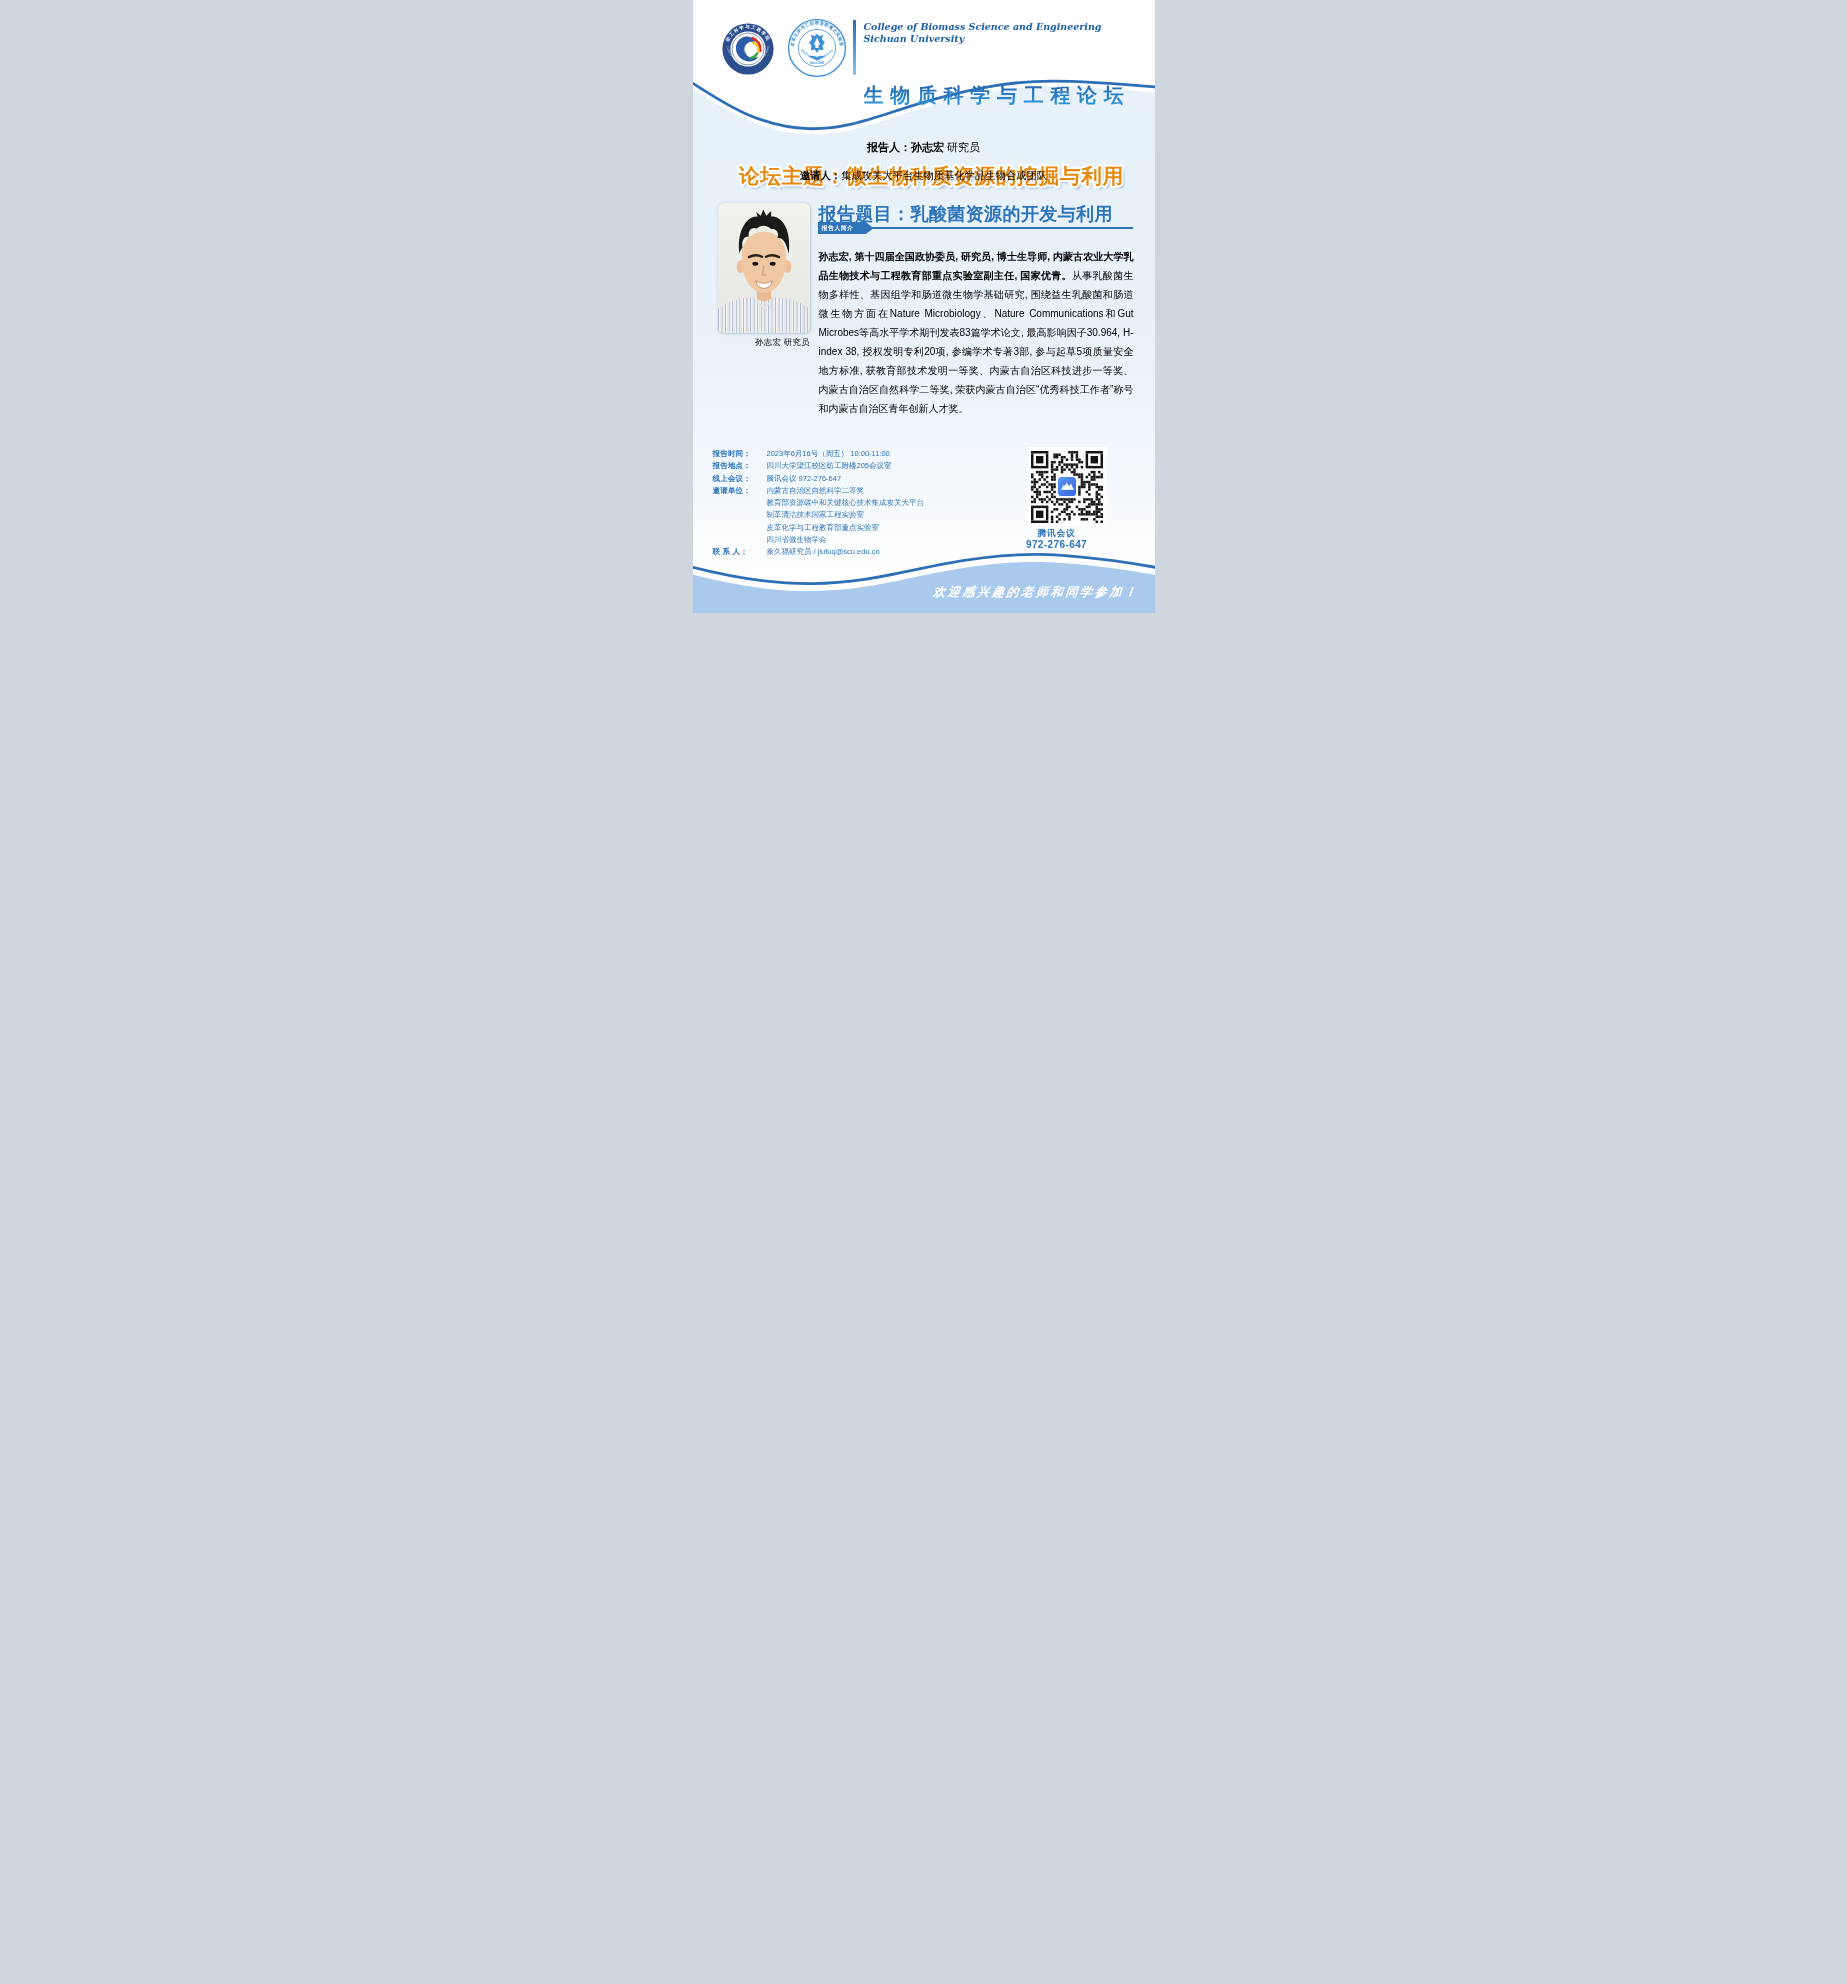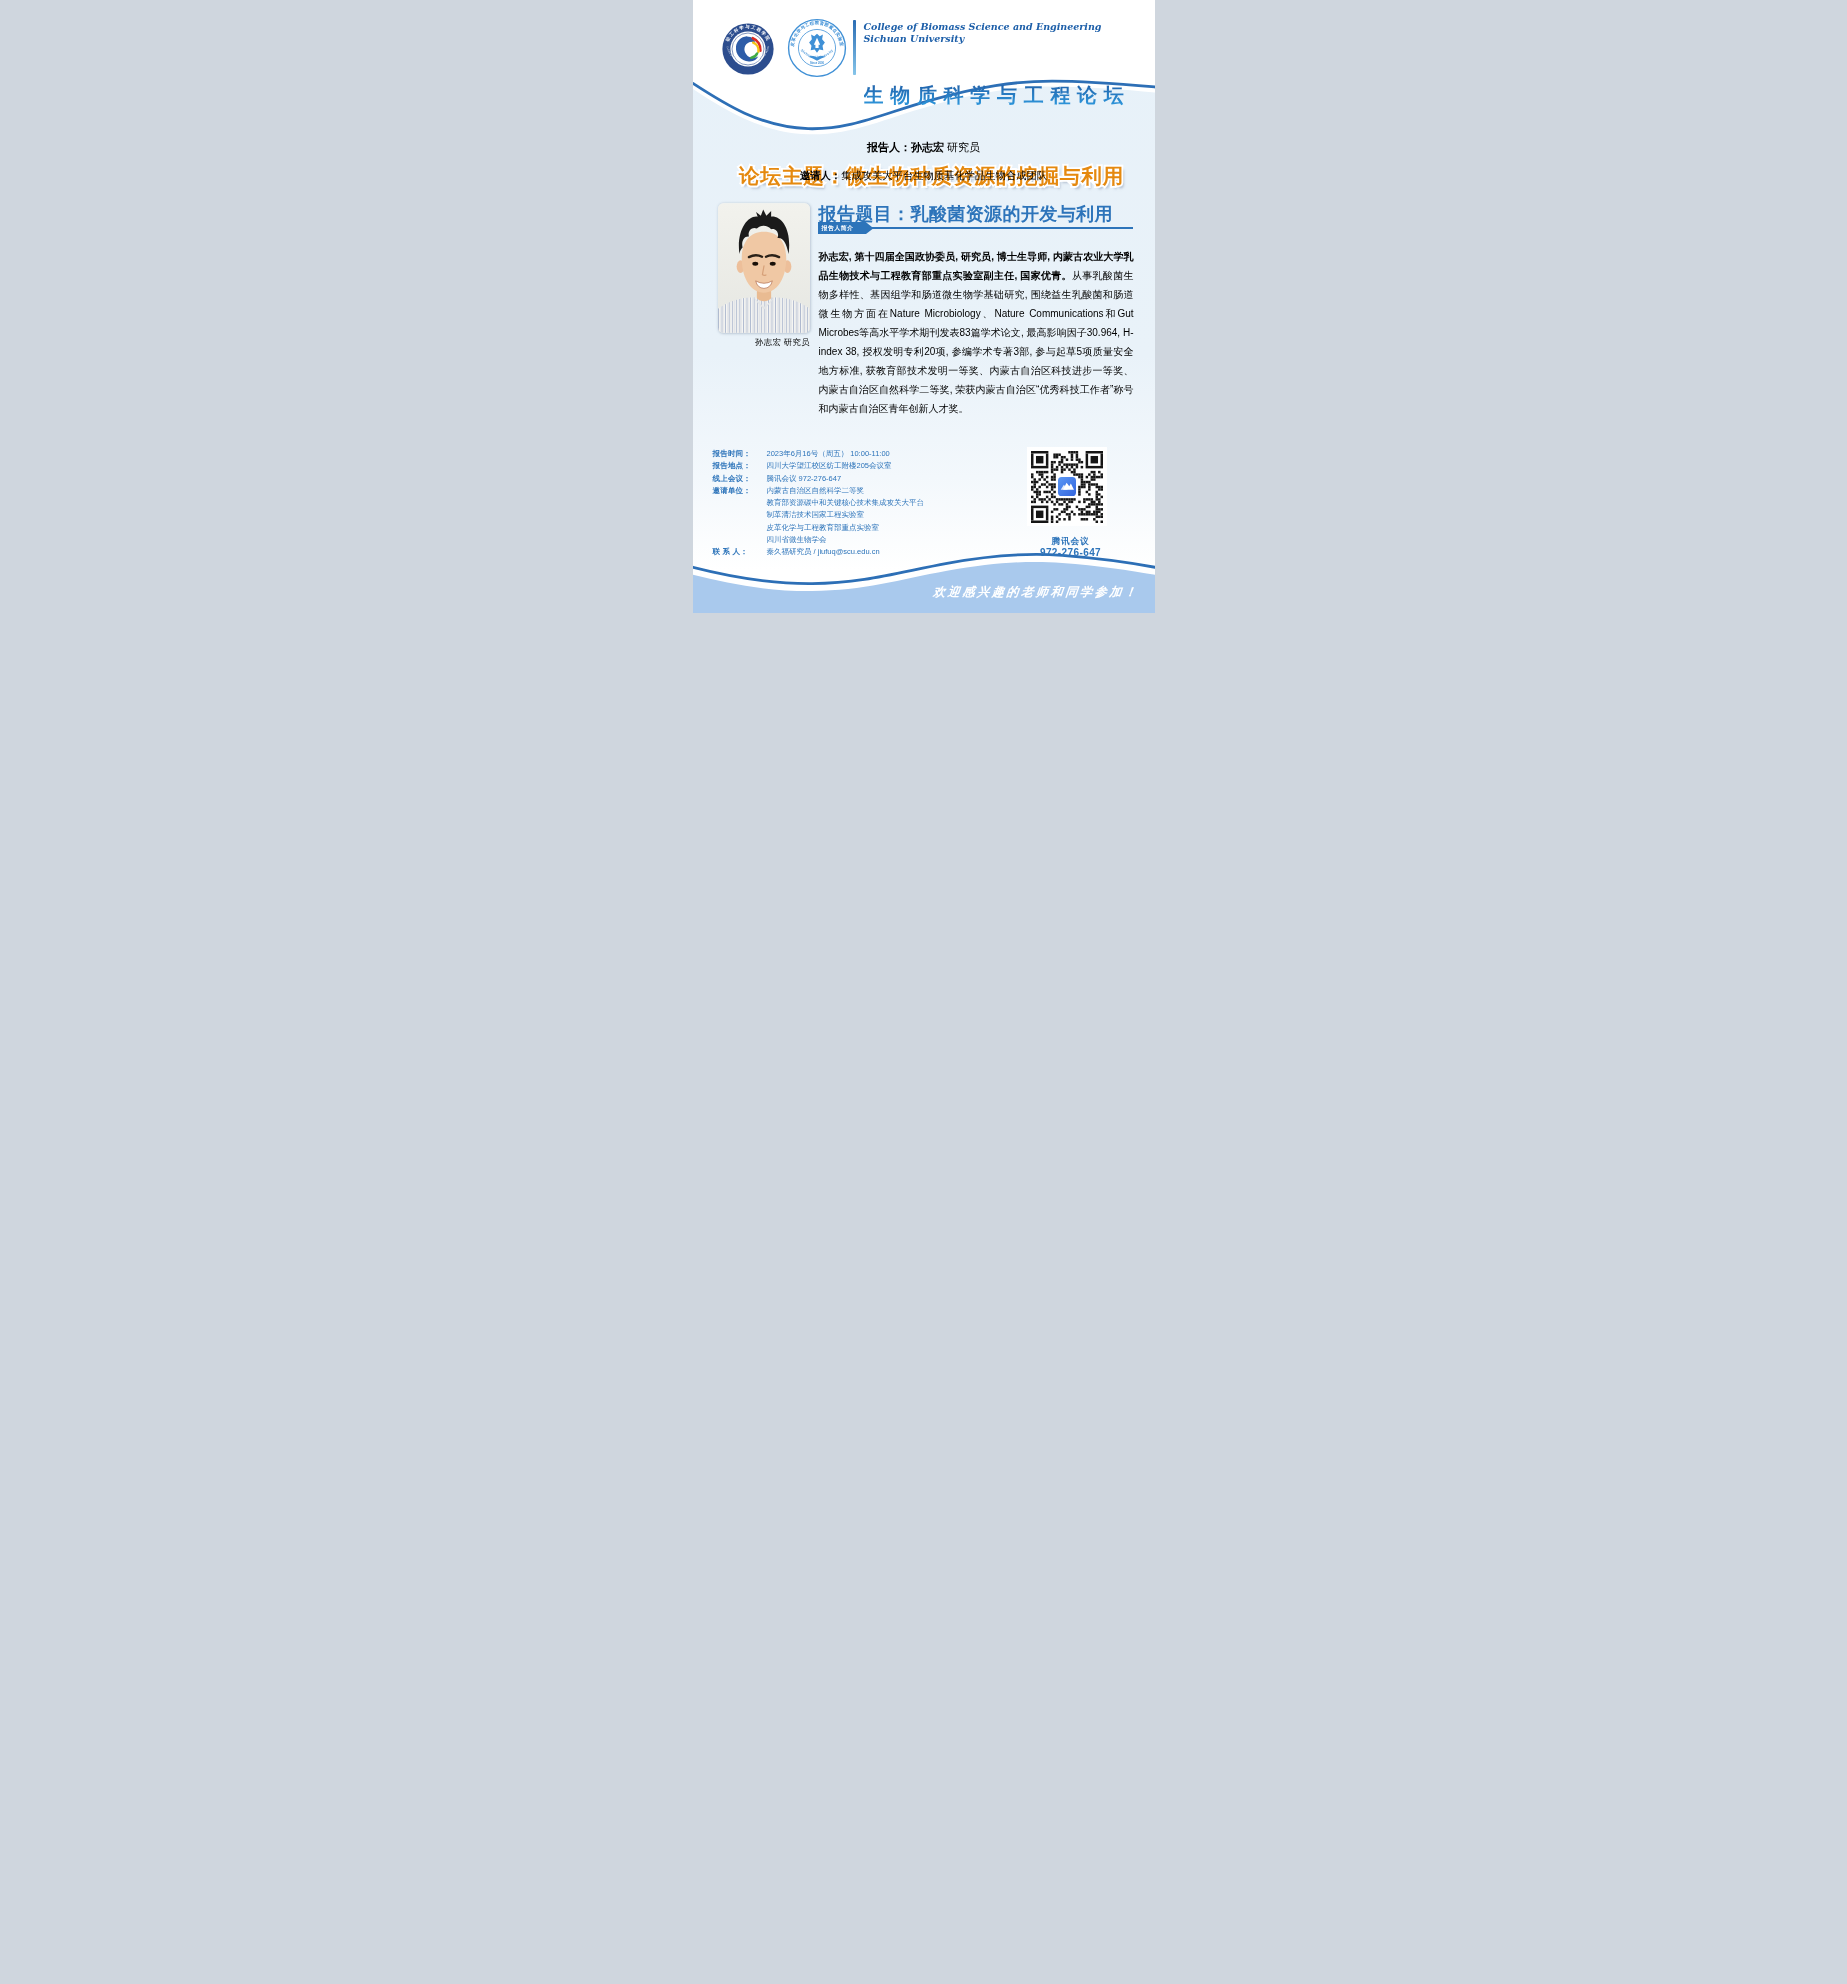--- a/index.html
+++ b/index.html
@@ -51,21 +51,21 @@
   .info{left:20px;top:449px;width:314px;}
   .info-row{display:flex;height:12.3px;font-size:7.5px;color:#2d74ba;align-items:flex-start;}
   .info-label{width:54px;flex:none;font-weight:bold;letter-spacing:0.2px;}
   .info-value{white-space:nowrap;}
 
   
   .qr-box{left:334px;top:447px;width:80px;height:79px;background:#fff;}
   .qr-grid{position:absolute;left:4px;top:3.6px;}
   .qr-icon{position:absolute;left:31px;top:30px;width:18.7px;height:18.7px;border-radius:3.6px;
            background:linear-gradient(135deg,#5a97f5,#3465dd);box-shadow:0 0 0 1.2px #fff;}
-  .qr-cap{left:330px;width:96px;text-align:center;color:#2d74ba;font-weight:bold;white-space:nowrap;margin-top:8px;}
+  .qr-cap{left:316px;width:96px;text-align:center;color:#2d74ba;font-weight:bold;white-space:nowrap;}
   .qr-cap1{top:528px;font-size:8.7px;letter-spacing:0.8px;}
   .qr-cap2{top:539px;font-size:10px;letter-spacing:0.4px;}
 
   
   .welcome{right:16px;top:584px;z-index:2;color:#fff;font-size:12.3px;font-weight:bold;font-style:italic;
            font-family:"DejaVu Serif","Liberation Serif",serif;letter-spacing:2.4px;
            transform:skewX(-6deg);white-space:nowrap;}
 </style>
 </head>
 <body>

